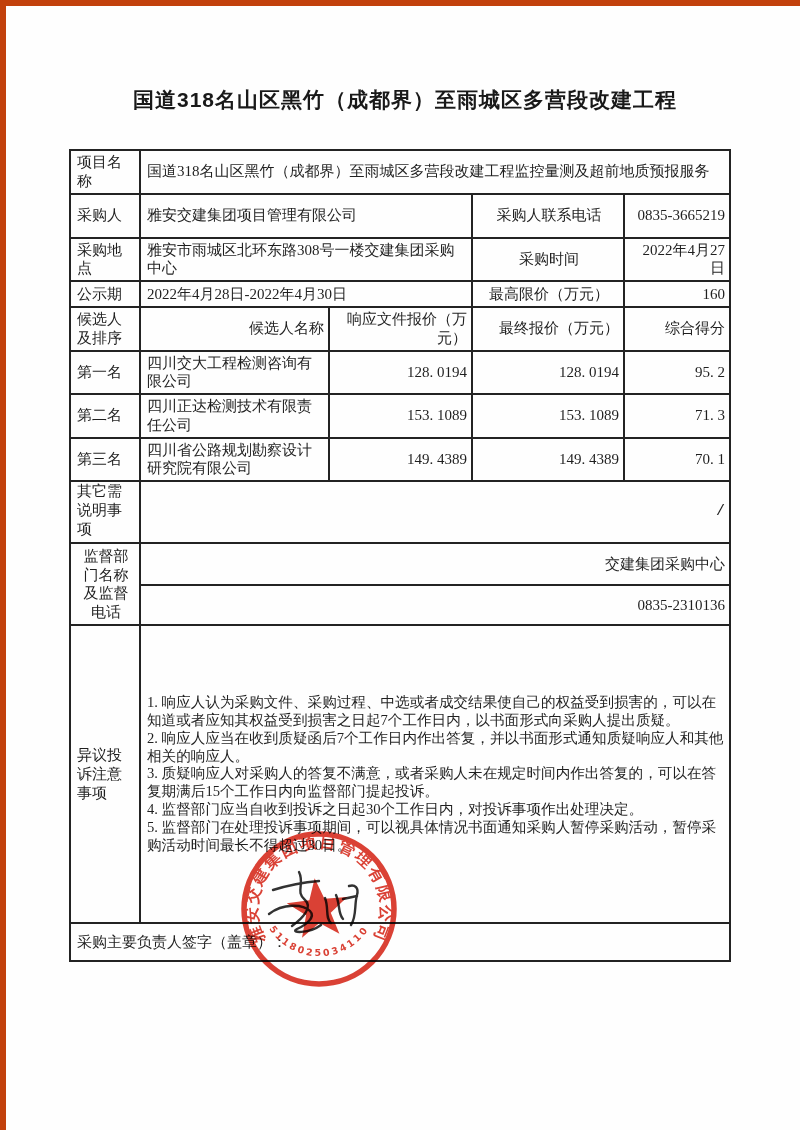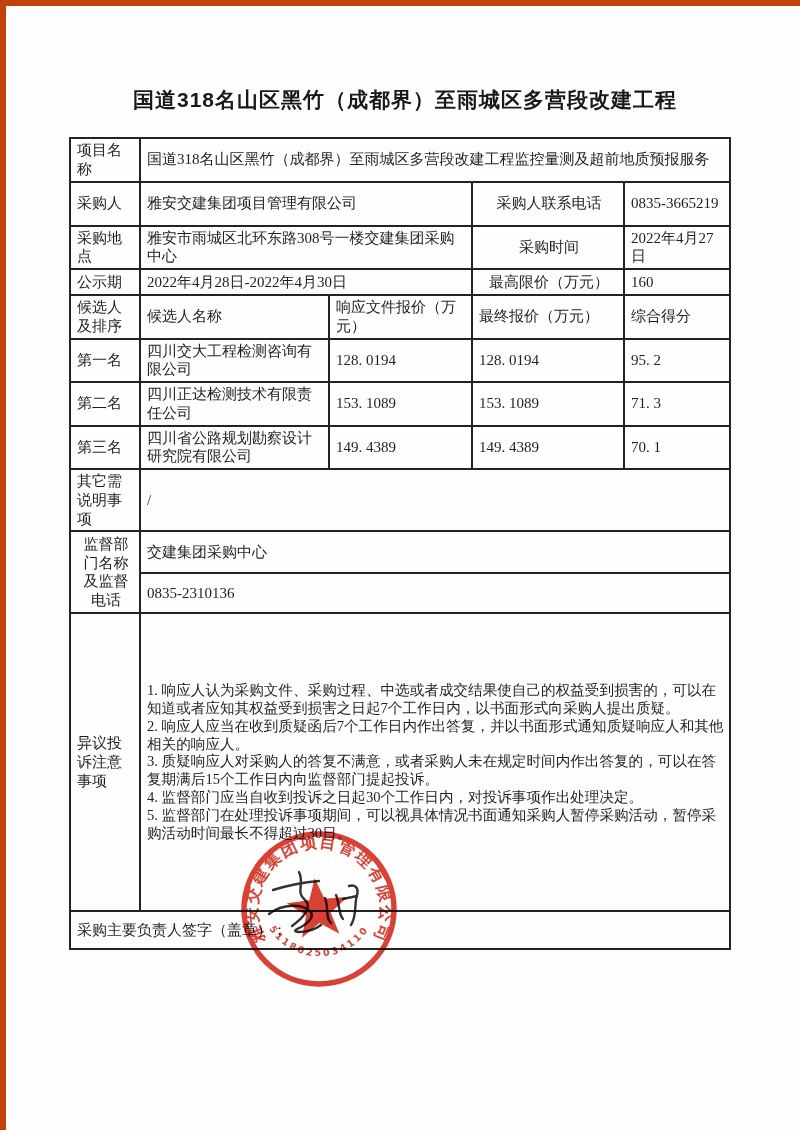--- a/index.html
+++ b/index.html
@@ -18,39 +18,39 @@
     text-align:center;
     font-family:"Liberation Sans","DejaVu Sans",sans-serif;
     font-weight:700;
     font-size:21px;
     line-height:23.5px;
     letter-spacing:1px;
     color:#191919;
   }
   table.doc-table{
     position:absolute;
-    left:63px;top:131px;
+    left:63px;top:143px;
     width:660px;
     border-collapse:collapse;
     table-layout:fixed;
     font-size:15px;
   }
   table.doc-table td{
     border:2px solid #232323;
     padding:2px 4px 2px 6px;
     vertical-align:middle;
     line-height:1.25;
     word-break:break-all;
   }
   td.lbl{padding-left:4px;padding-right:2px;}
-  td.ctr{text-align:left;padding:2px 2px;}
+  td.ctr{text-align:right;padding:2px 2px;}
   td.lblc{text-align:center;padding:2px 2px;}
   tr.r1{height:42px;} tr.r2{height:44px;} tr.r3{height:42px;padding-left:36px;} tr.r4{height:26px;}
   tr.r5{height:38px;} tr.r6{height:40px;} tr.r7{height:38px;} tr.r8{height:40px;}
-  tr.r9{height:40px;} tr.r10{height:42px;} tr.r11{height:40px;} tr.r12{height:298px;}
+  tr.r9{height:40px;font-family:Liberation Mono, monospace;} tr.r10{height:42px;} tr.r11{height:40px;} tr.r12{height:298px;}
   tr.r13{height:38px;}
   td.notes{font-size:14.6px;padding:6px 6px 6px 8px;}
   td.notes p{margin:0;line-height:1.22;}
   .stamp{
     position:absolute;left:232px;top:822px;
     width:162px;height:162px;
     mix-blend-mode:multiply;
     opacity:.95;
   }
   .stamp-company{

